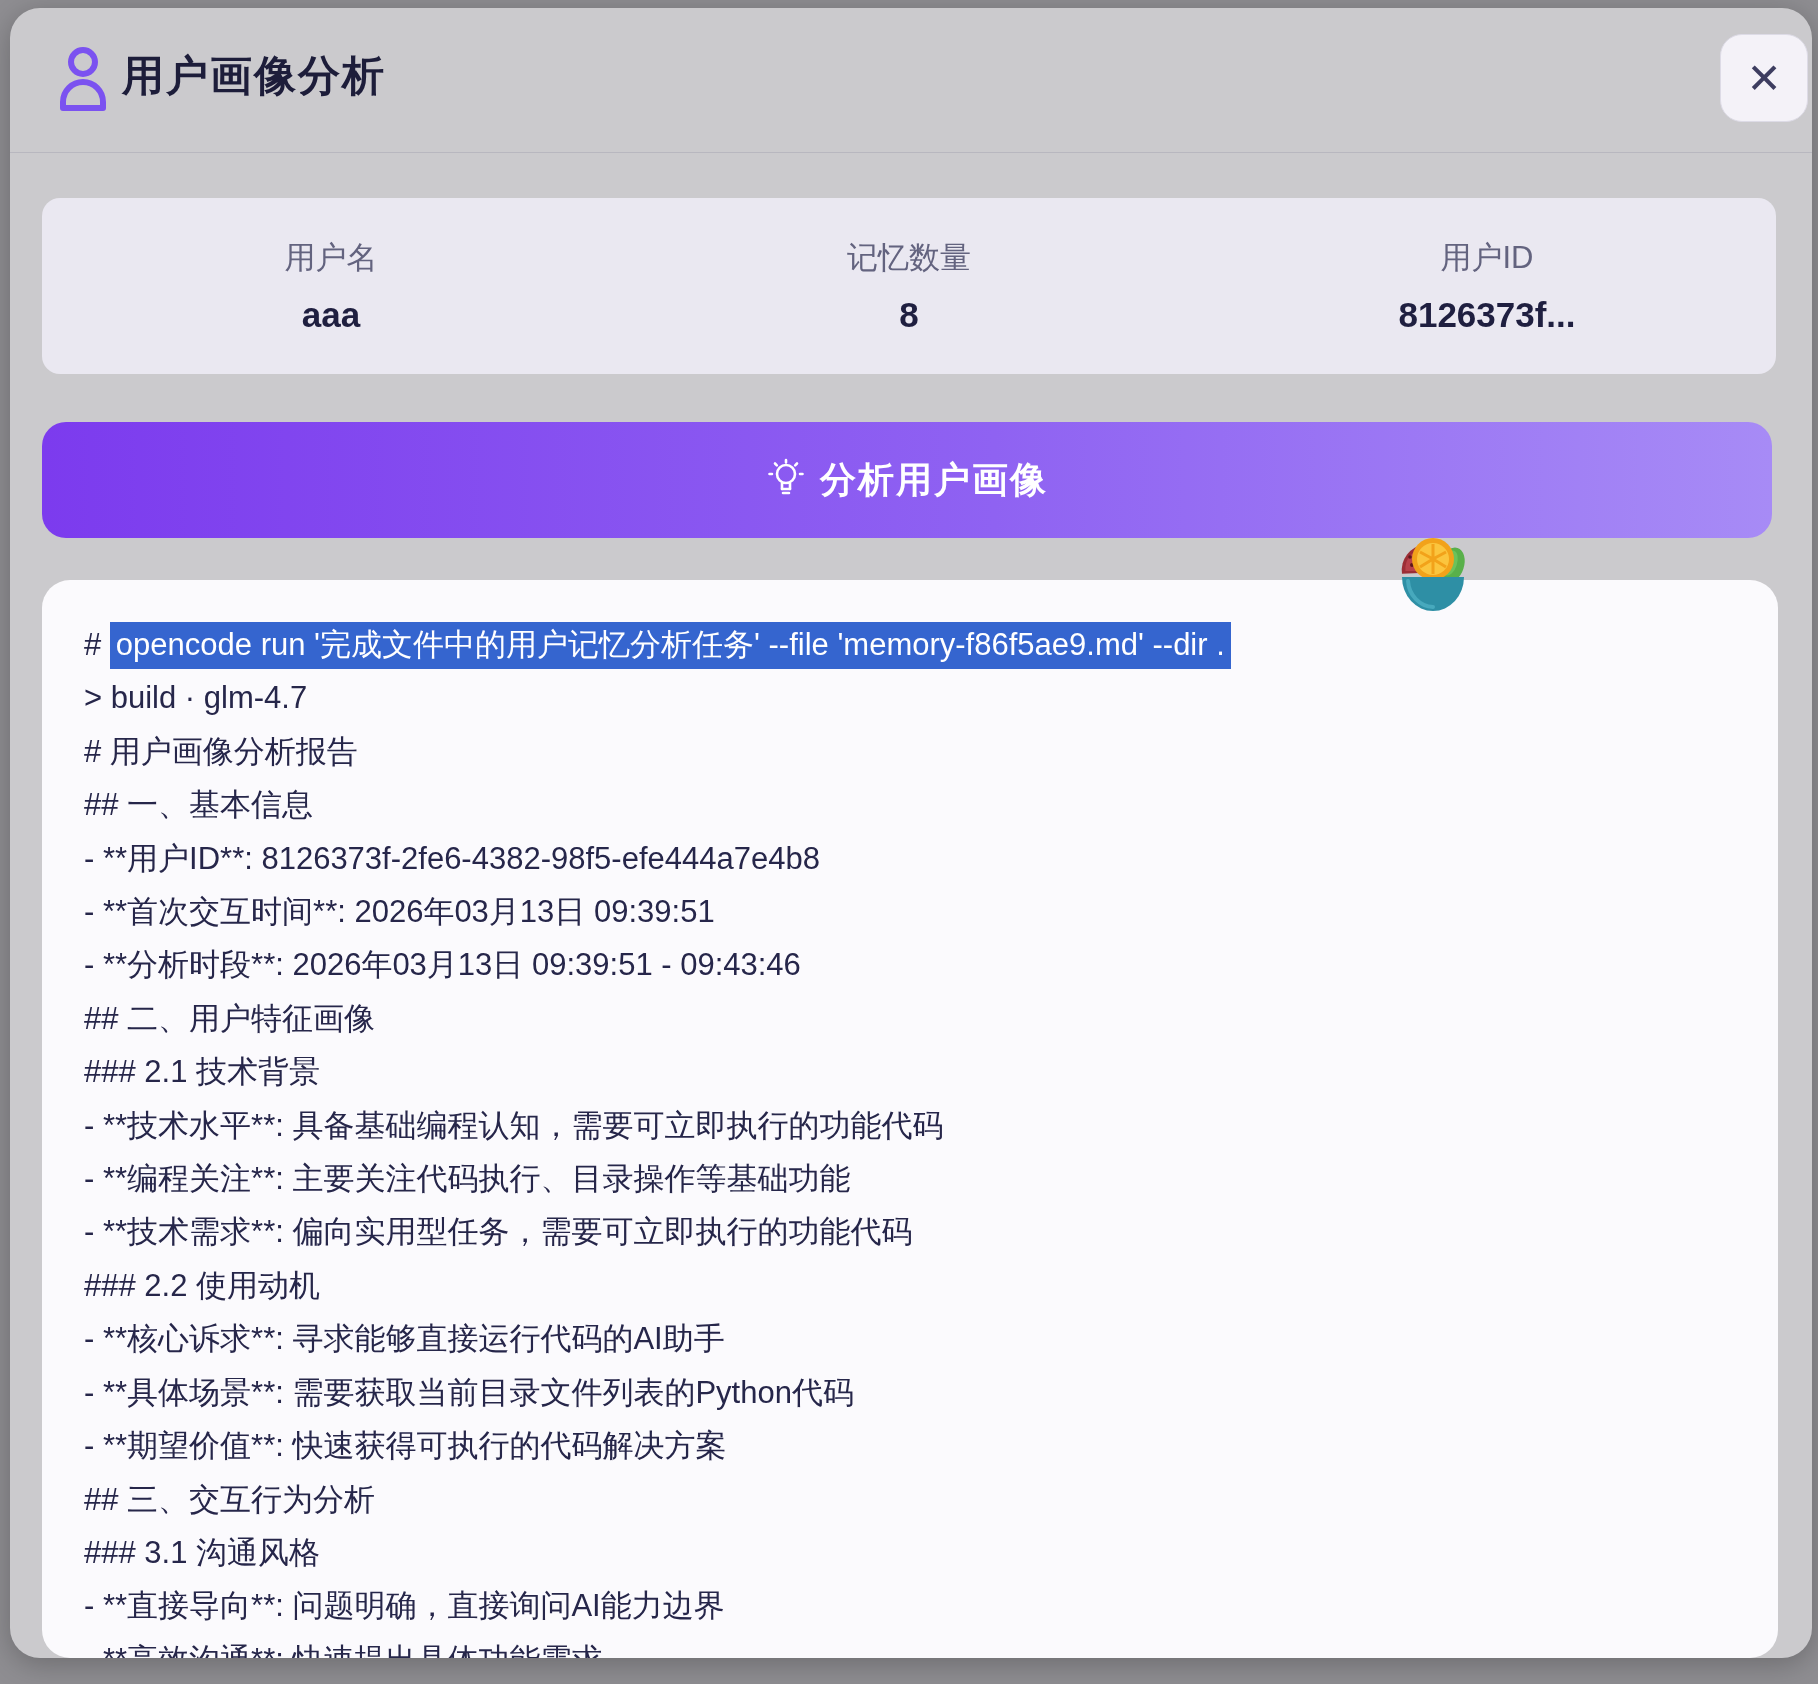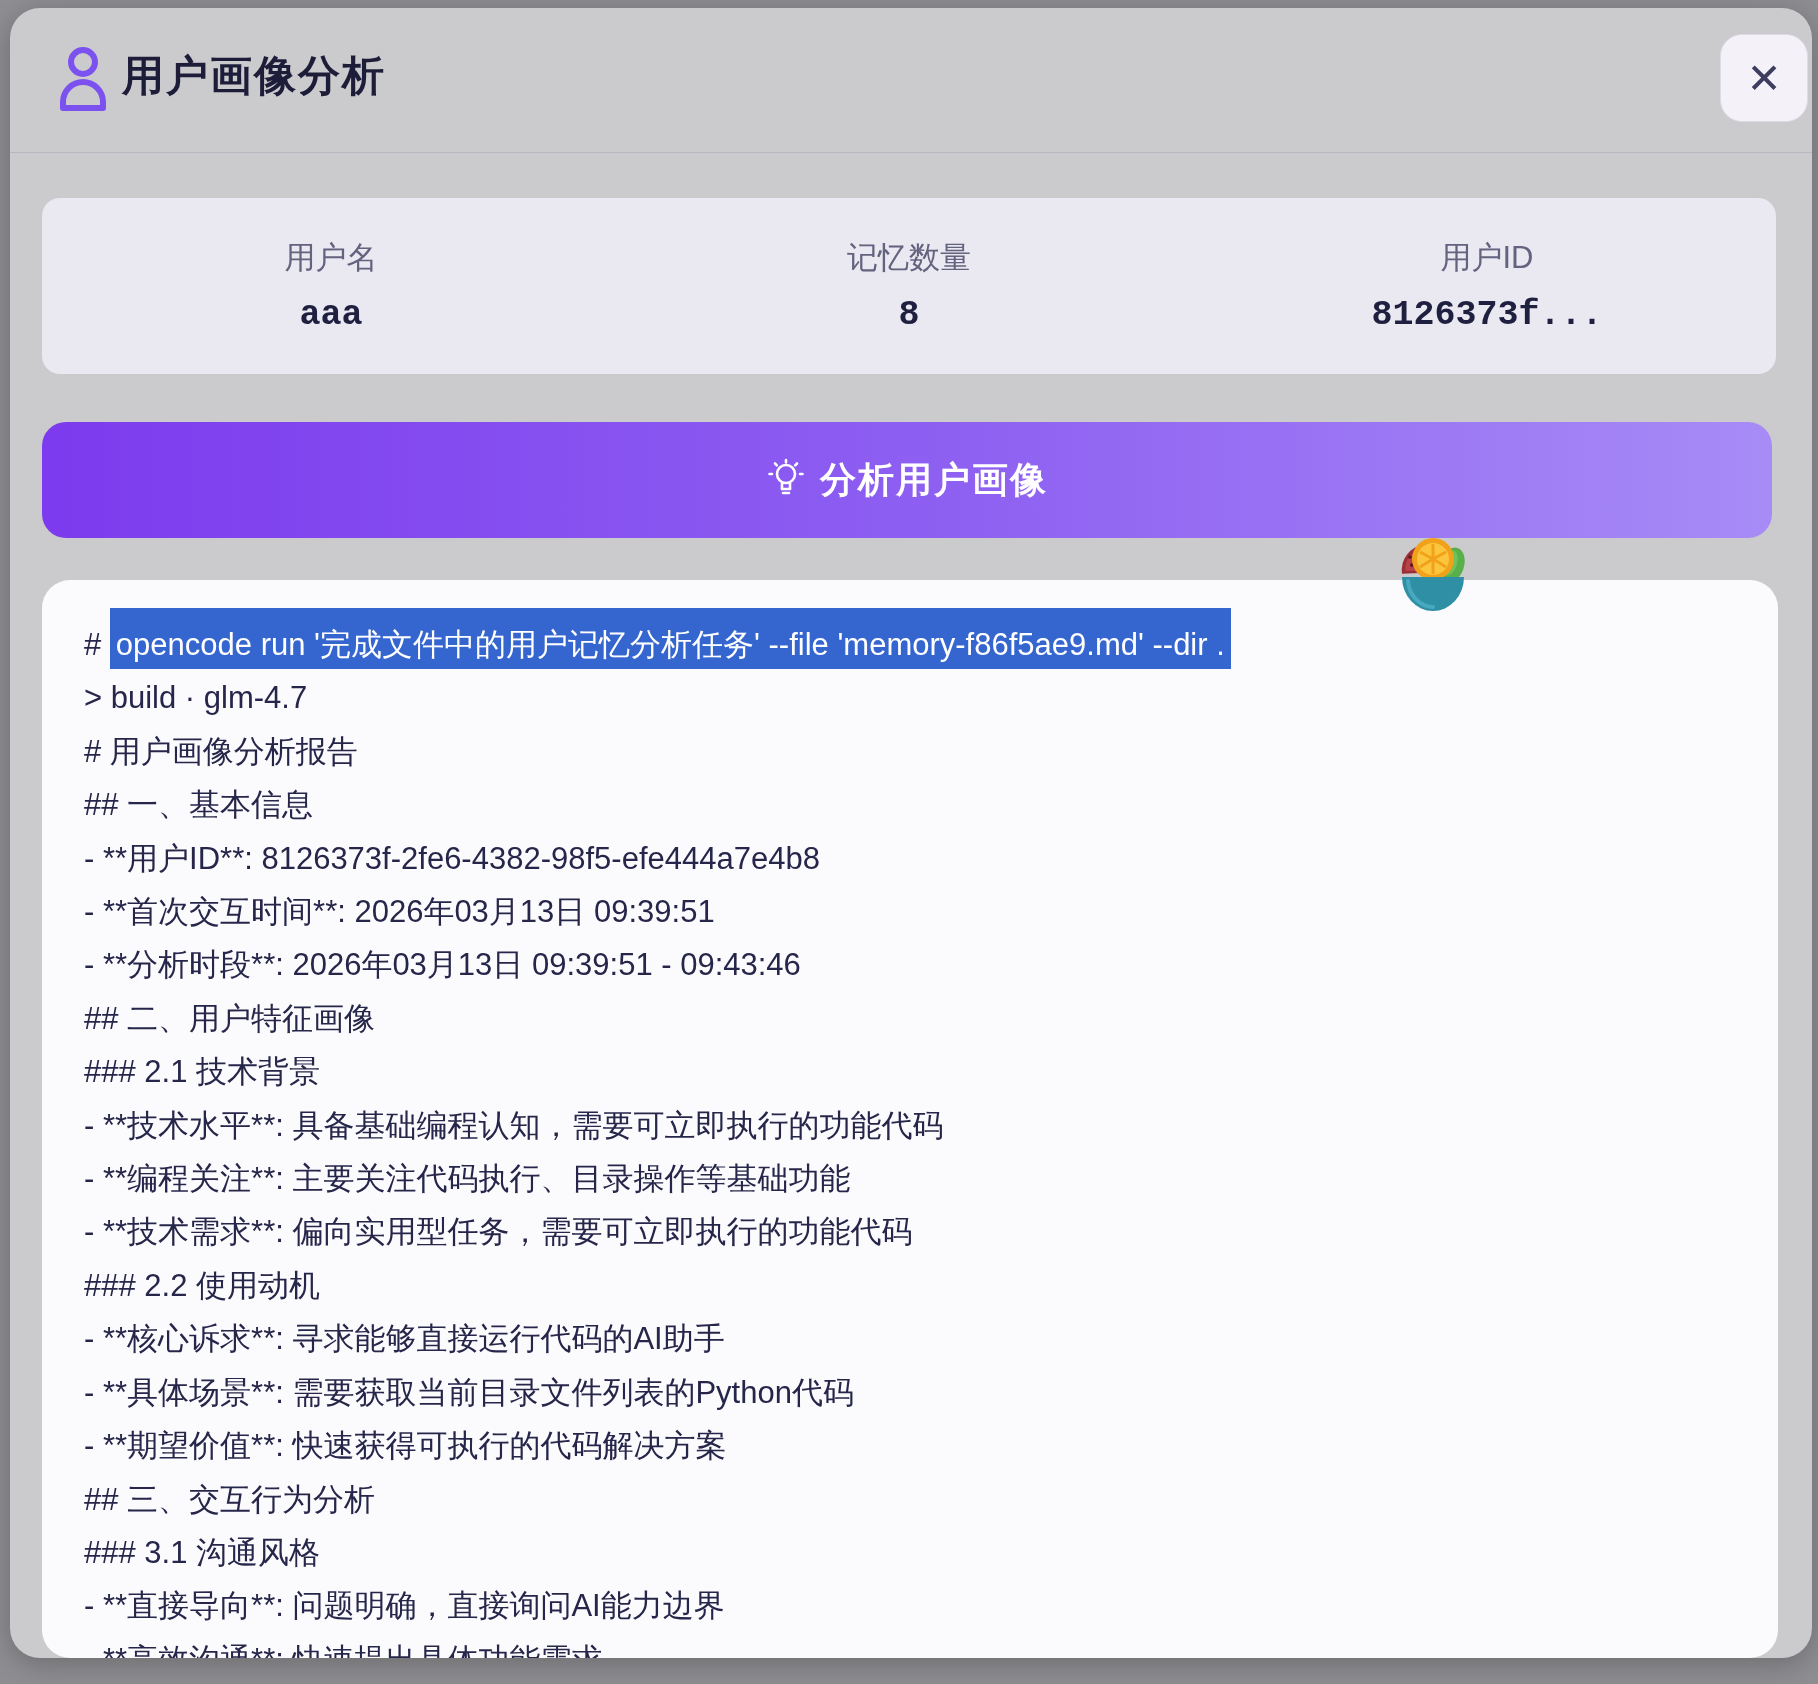--- a/index.html
+++ b/index.html
@@ -46,21 +46,21 @@
   }
   
   .stats-panel {
     position:absolute; left:32px; right:36px; top:190px; height:176px;
     background:#eae8f1;
     border-radius:18px;
     display:flex; align-items:center;
   }
   .stat-cell { flex:1; text-align:center; }
   .stat-label { font-size:31px; color:#63637f; margin-bottom:16px; }
-  .stat-value { font-size:35px; font-weight:bold; color:#1f1f40;font-family:Liberation Mono, monospace; }
+  .stat-value { font-size:35px; font-weight:bold; color:#1f1f40; }
   
   .analyze-button {
     position:absolute; left:32px; right:40px; top:414px; height:116px;
     background:linear-gradient(90deg,#7c3bee 0%,#8f62f2 55%,#a78bf6 100%);
     border:none; border-radius:24px;
     display:flex; align-items:center; justify-content:center; gap:14px;
     cursor:pointer;
   }
   .analyze-label {
     font-size:36px; font-weight:bold; color:#ffffff; letter-spacing:2px;
@@ -74,21 +74,21 @@
     overflow:hidden;
     padding:38px 42px 0 42px;
   }
   .md-line {
     font-size:31px; line-height:53.4px;
     color:#26264a; font-weight:500;
     white-space:nowrap;
   }
   .md-highlight {
     background:#3565cf; color:#ffffff;
-    padding:19px 6px 7px 6px;
+    padding:5px 6px 7px 6px;
   }
   
   .fruit-cursor {
     position:absolute; left:1380px; top:515px;
     width:86px; height:92px; pointer-events:none;
   }
 </style>
 </head>
 <body>
 

